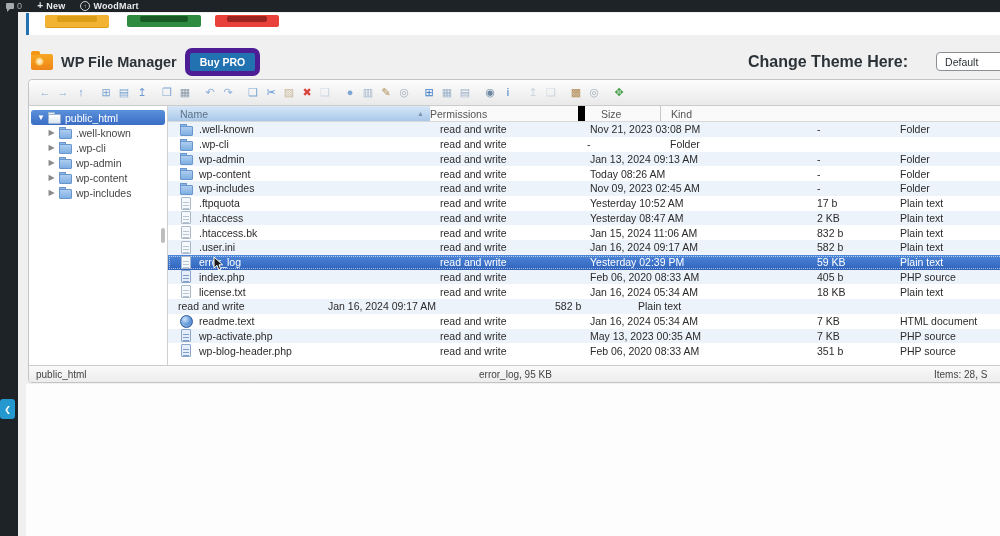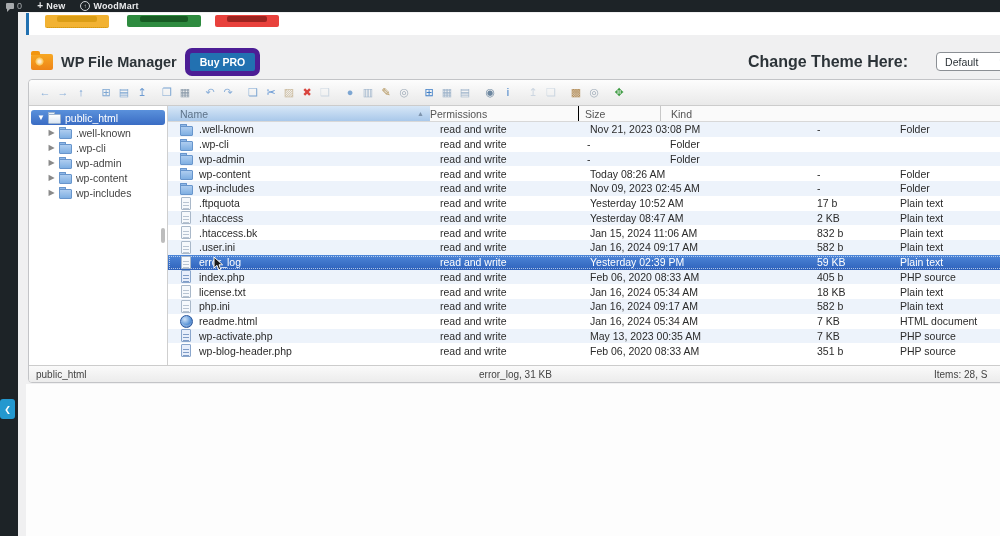--- a/index.html
+++ b/index.html
@@ -78,21 +78,21 @@
 
   .list{flex:1;font-size:10.5px;color:#2b2b2b;overflow:hidden;}
   .list-header{height:15px;display:flex;align-items:stretch;background:#fafafa;
                border-bottom:1px solid #d8d8d8;color:#555;cursor:pointer;}
   .hc{display:flex;align-items:center;box-sizing:border-box;white-space:nowrap;}
   .hc-name{width:262px;background:linear-gradient(#d7e7f7,#a9c8ea);color:#5d7288;
            padding:0 6px 0 12px;justify-content:space-between;}
   .sort-arrow{font-size:7px;color:#7d93ac;}
   .hc-perm{width:148px;}
   .hc-mod{width:230px;padding-left:12px;border-left:1px solid #c8c8c8;}
-  .hc-size{width:82px;padding-left:6px;border-left:1px solid #000000;}
+  .hc-size{width:82px;padding-left:16px;border-left:7px solid #000000;}
   .hc-kind{flex:1;padding-left:10px;border-left:1px solid #c8c8c8;}
 
   .frow{height:14.75px;display:flex;align-items:center;cursor:pointer;}
   .frow.stripe{background:#edf3fb;}
   .frow.selected{background:linear-gradient(#4d86d8,#2f62bb);color:#fff;outline:1px dotted rgba(255,255,255,.6);outline-offset:-2px;}
   .c-name{width:262px;display:flex;align-items:center;gap:6px;padding-left:12px;box-sizing:border-box;
           overflow:hidden;white-space:nowrap;}
   .c-perm{width:148px;padding-left:10px;box-sizing:border-box;}
   .c-mod{width:230px;padding-left:12px;box-sizing:border-box;}
   .c-size{width:82px;padding-left:9px;box-sizing:border-box;}
@@ -304,20 +304,21 @@
                 <span class="c-perm">read and write</span>
                 <span class="c-size">-</span>
                 <span class="c-kind">Folder</span>
               </div>
               <div class="frow stripe">
                 <span class="c-name">
                   <span class="fi fi-folder"></span>
                   <span>wp-admin</span>
                 </span>
                 <span class="c-perm">read and write</span>
+                <span class="c-mod">Jan 13, 2024 09:13 AM</span>
                 <span class="c-size">-</span>
                 <span class="c-kind">Folder</span>
               </div>
               <div class="frow">
                 <span class="c-name">
                   <span class="fi fi-folder"></span>
                   <span>wp-content</span>
                 </span>
                 <span class="c-perm">read and write</span>
                 <span class="c-mod">Today 08:26 AM</span>
@@ -398,33 +399,29 @@
                 <span class="c-name">
                   <span class="fi fi-text"></span>
                   <span>license.txt</span>
                 </span>
                 <span class="c-perm">read and write</span>
                 <span class="c-mod">Jan 16, 2024 05:34 AM</span>
                 <span class="c-size">18 KB</span>
                 <span class="c-kind">Plain text</span>
               </div>
               <div class="frow stripe">
-                <span class="c-name">
-                  <span class="fi fi-text"></span>
-                  <span>php.ini</span>
-                </span>
                 <span class="c-perm">read and write</span>
                 <span class="c-mod">Jan 16, 2024 09:17 AM</span>
                 <span class="c-size">582 b</span>
                 <span class="c-kind">Plain text</span>
               </div>
               <div class="frow">
                 <span class="c-name">
                   <span class="fi fi-html"></span>
-                  <span>readme.html</span>
+                  <span>readme.text</span>
                 </span>
                 <span class="c-perm">read and write</span>
                 <span class="c-mod">Jan 16, 2024 05:34 AM</span>
                 <span class="c-size">7 KB</span>
                 <span class="c-kind">HTML document</span>
               </div>
               <div class="frow stripe">
                 <span class="c-name">
                   <span class="fi fi-php"></span>
                   <span>wp-activate.php</span>
@@ -442,21 +439,21 @@
                 <span class="c-perm">read and write</span>
                 <span class="c-mod">Feb 06, 2020 08:33 AM</span>
                 <span class="c-size">351 b</span>
                 <span class="c-kind">PHP source</span>
               </div>
             </div>
         </div>
       </div>
       <div class="statusbar">
         <span class="sb-left">public_html</span>
-        <span class="sb-center">error_log, 31 KB</span>
+        <span class="sb-center">error_log, 95 KB</span>
         <span class="sb-right">Items: 28, S</span>
       </div>
     </div>
   </div>
 
   <svg class="cursor" width="12" height="16" viewBox="0 0 12 16">
     <path d="M1,1 L1,12 L4,9.4 L5.8,14 L7.8,13.2 L6,8.8 L9.6,8.8 Z" fill="#1a1a1a" stroke="#ffffff" stroke-width="1"></path>
   </svg>
 </div>
 

